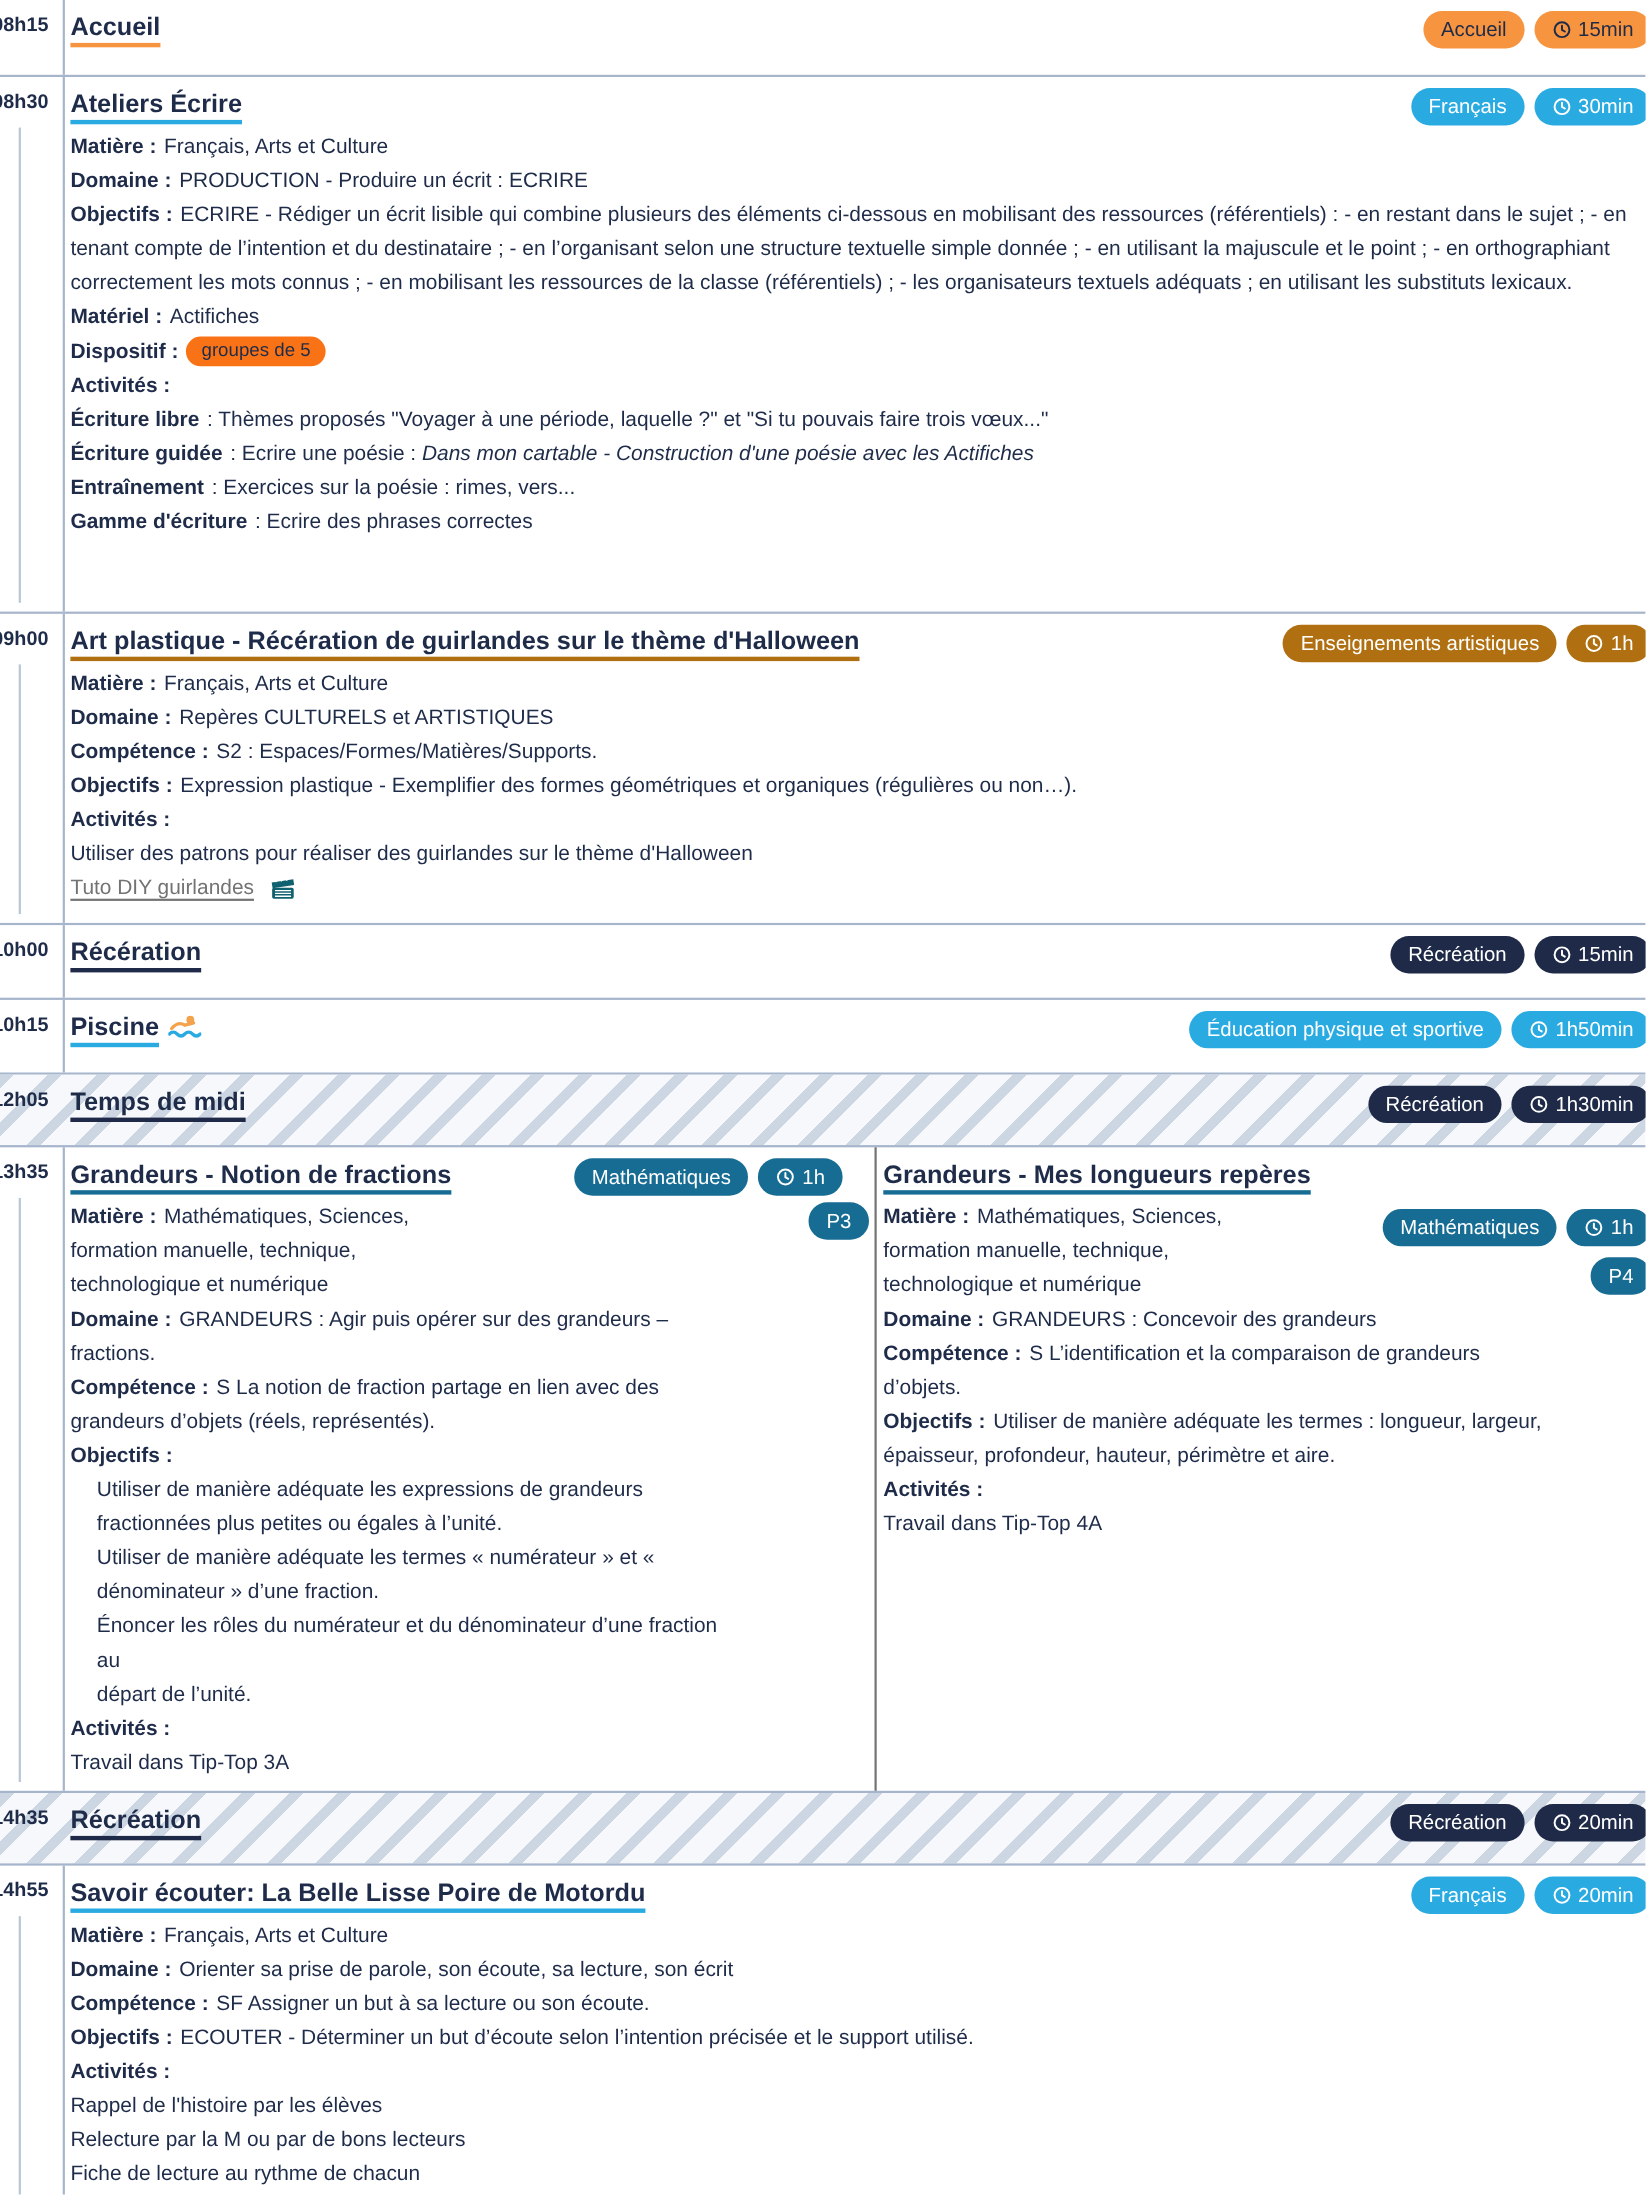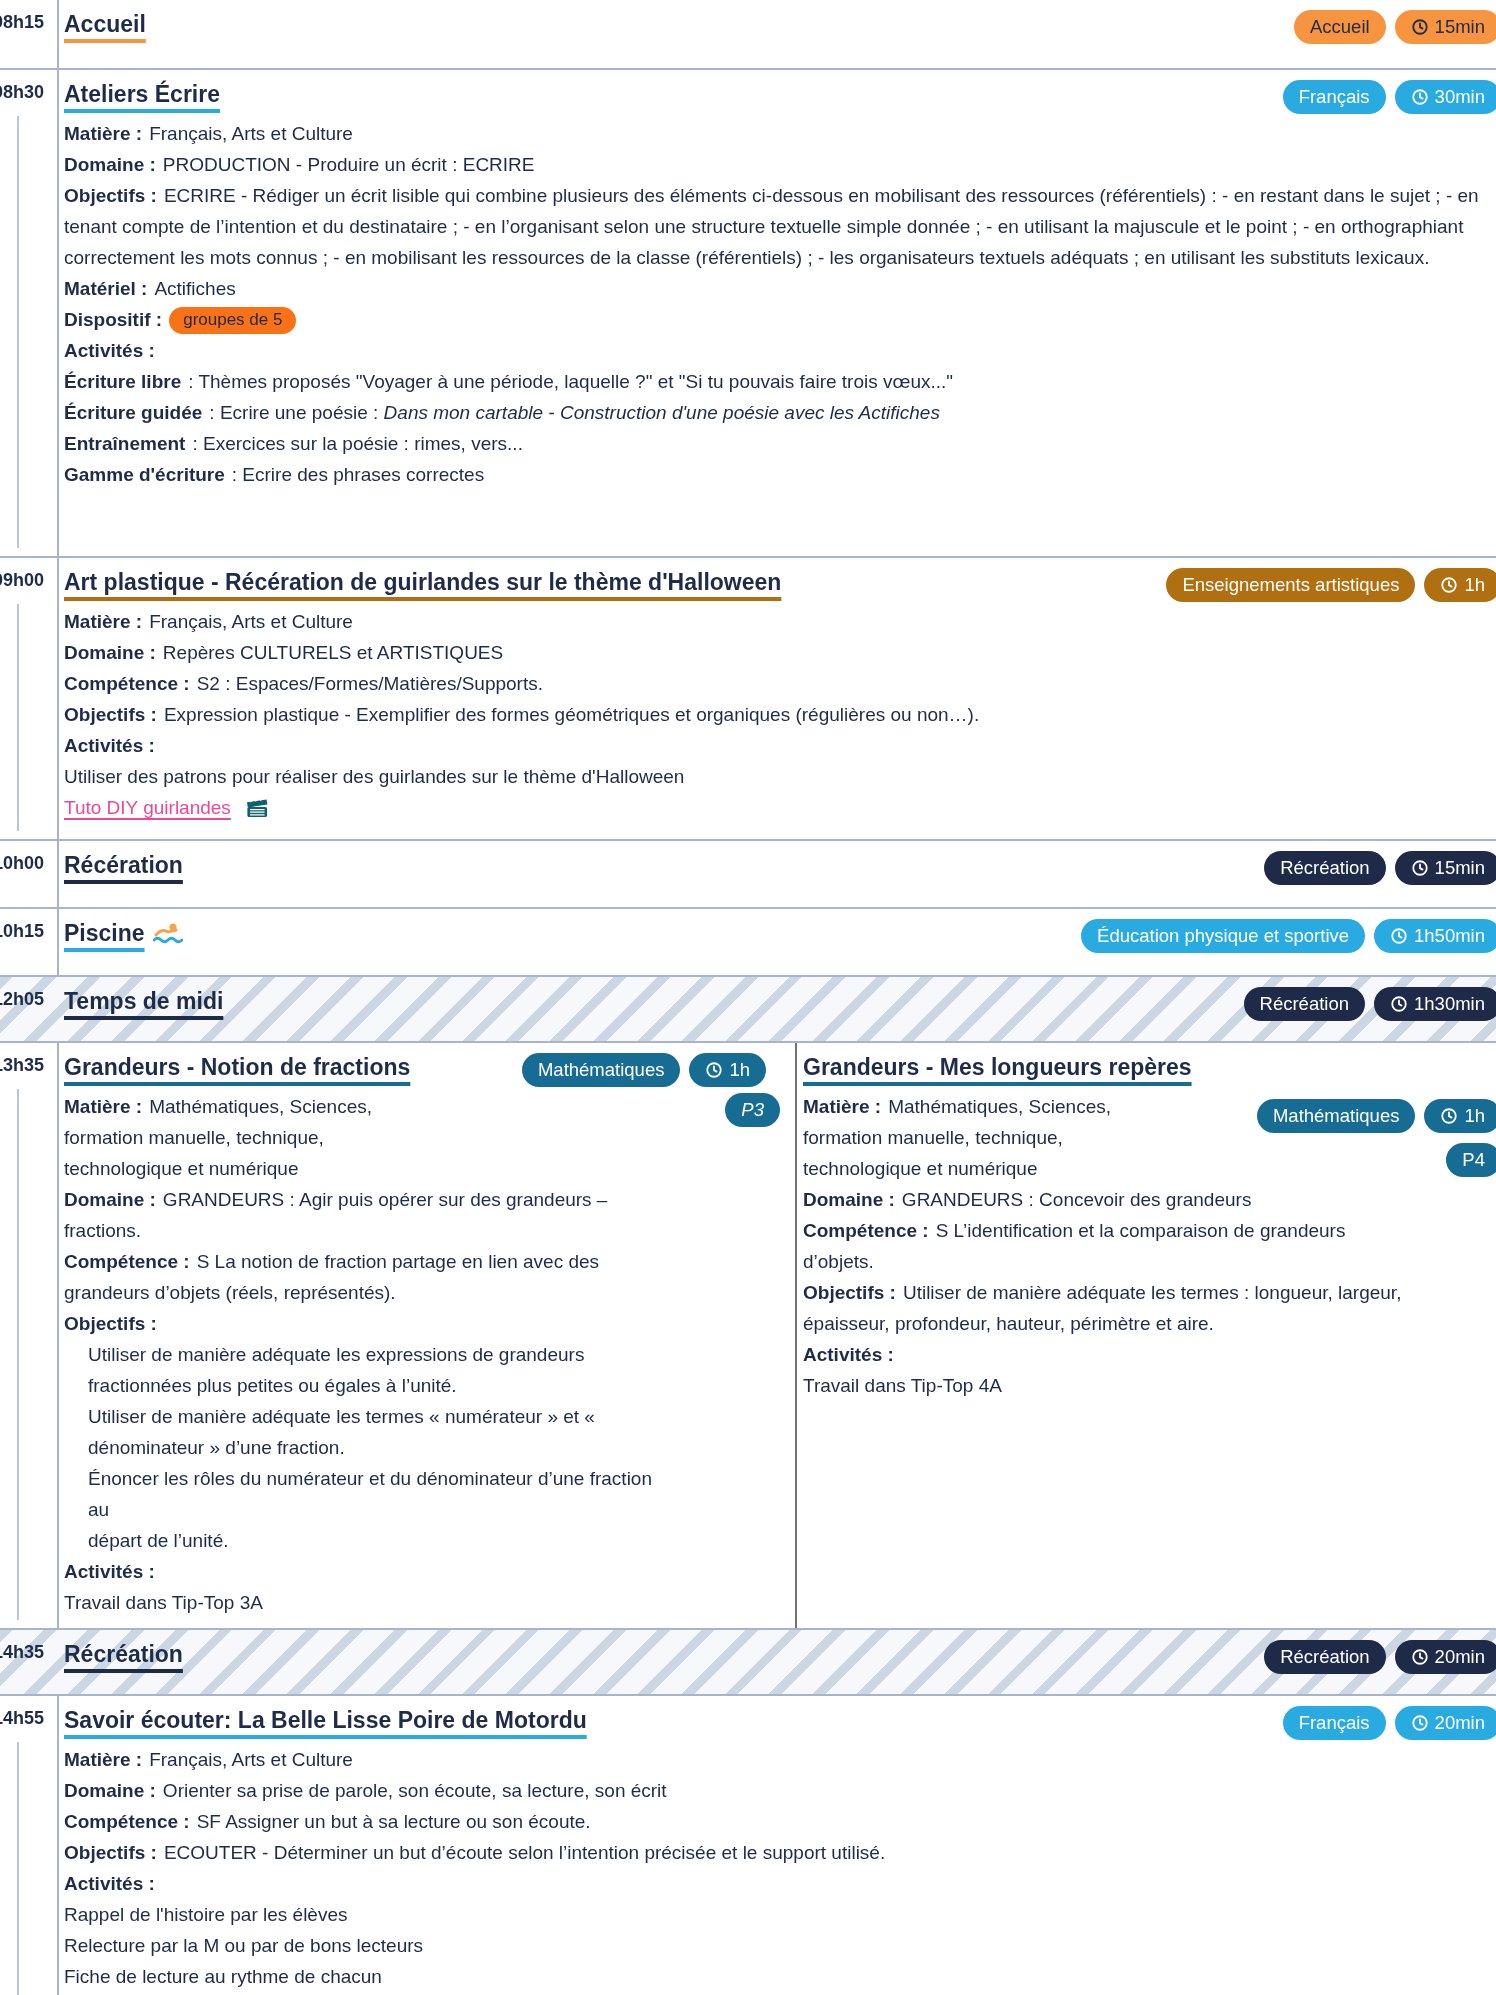--- a/index.html
+++ b/index.html
@@ -45,30 +45,30 @@
     background-image:repeating-linear-gradient(135deg, rgba(171,186,207,.55) 0 9px, transparent 9px 31px);
   }
   .line { font-size:19px; line-height:31px; }
   .line b { margin-right:7px; }
   .line > span, .line > i { white-space:pre-line; }
   .chip {
     display:inline-block; background:#f97316; color:#1e2b49; border-radius:15px;
     padding:1px 14px 2px; font-size:17px; line-height:24px; vertical-align:1px;
   }
   .indent { padding-left:24px; }
-  .link { color:#ec4899; text-decoration:underline; text-decoration-thickness:2px; text-underline-offset:4px; cursor:pointer; font-size:19px; line-height:31px; display:inline-flex; align-items:center; gap:7px; }
+  .link { color:#737373; text-decoration:underline; text-decoration-thickness:2px; text-underline-offset:4px; cursor:pointer; font-size:19px; line-height:31px; display:inline-flex; align-items:center; gap:7px; }
   
   .cols { display:flex; }
   .col { position:relative; min-width:0; }
   .col.left { flex:0 0 736px; width:736px; padding-right:14px; }
   .col.left .fields { max-width:600px; }
   .col.right { flex:1 1 auto; border-left:2px solid #737373; padding-left:8px; }
   .col.right .badges { position:absolute; top:56px; right:-5px; margin:0; }
   .col.right .pcode { top:100px; right:-5px; }
-  .col.left .pcode { top:50px; right:15px;font-style:italic; }
+  .col.left .pcode { top:50px; right:5px; }
   .swim-icon, .clap-icon { display:inline-block; vertical-align:-3px; margin-left:8px; }
 </style>
 </head>
 <body>
 
 <section class="row cat-orange" style="min-height:70px">
   <div class="gutter">
     <span class="time">08h15</span>
   </div>
   <div class="content">

